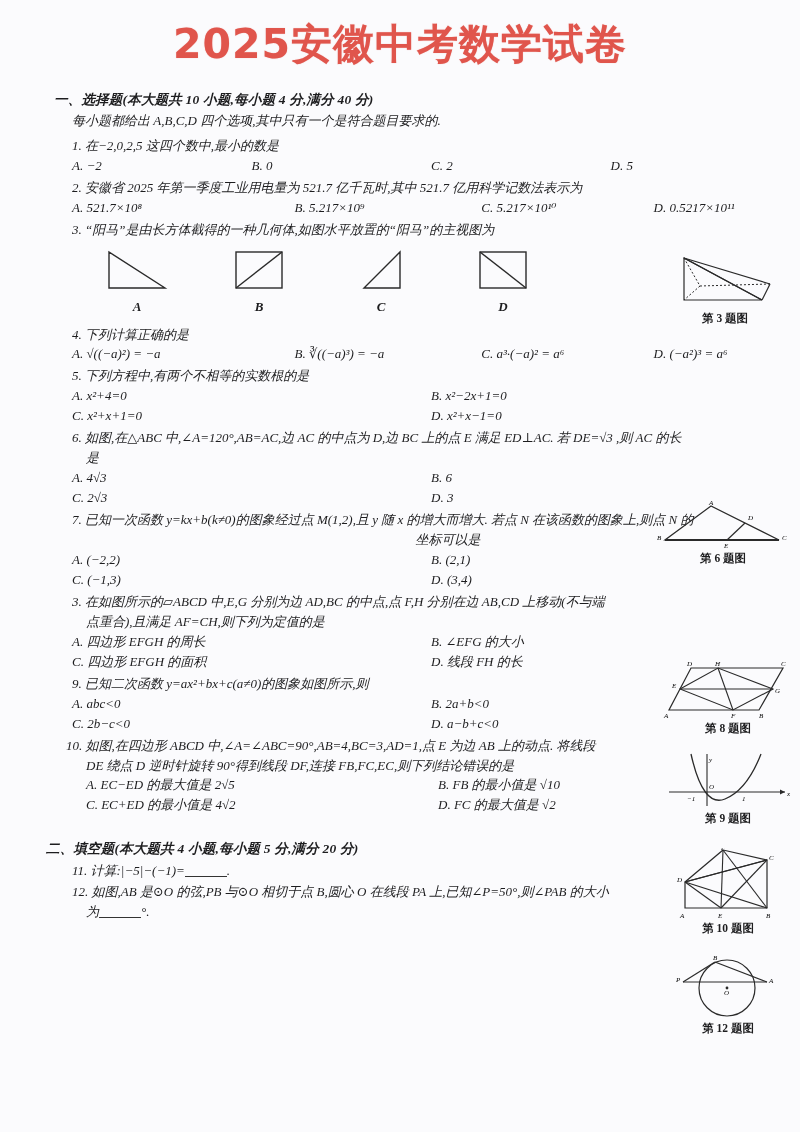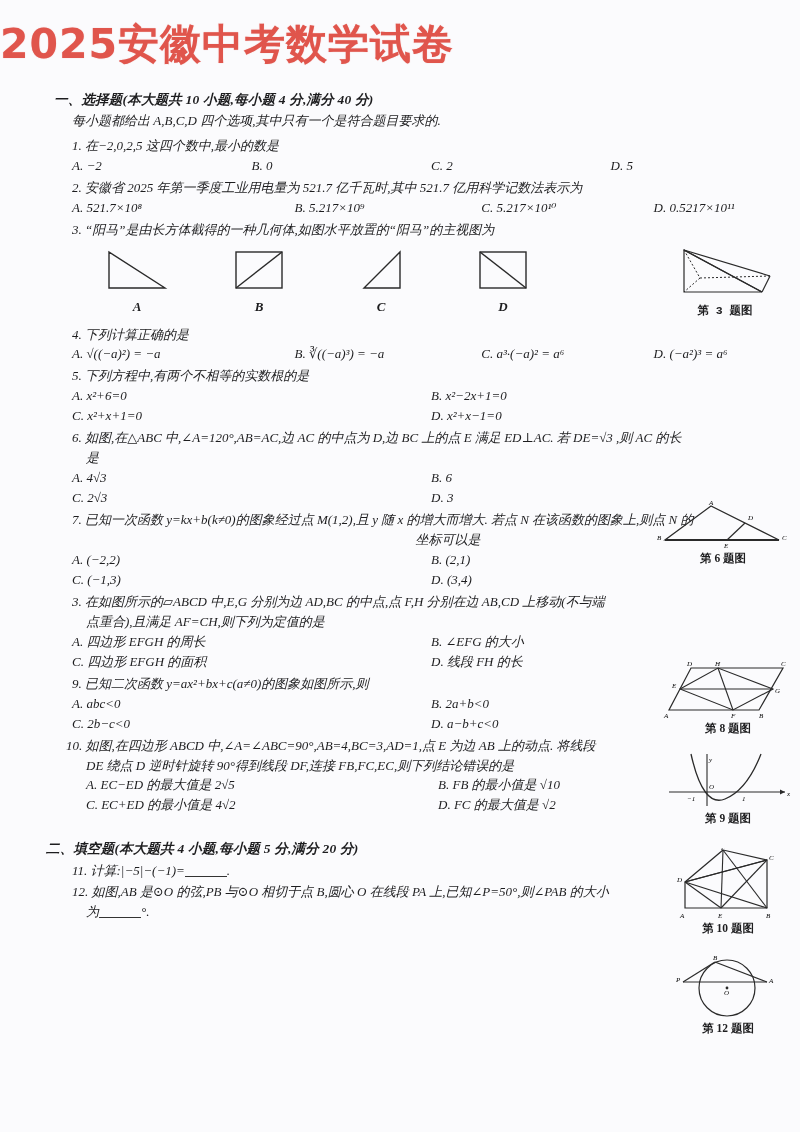--- a/index.html
+++ b/index.html
@@ -8,21 +8,21 @@
     background:#fbfbfd;
     font-family:"Liberation Serif","DejaVu Serif",serif;
     color:#1d1d1f;
     overflow:hidden;
     position:relative;
   }
   .page{position:relative;width:800px;height:1132px;box-sizing:border-box;}
 
   
   .title{
-    text-align:left;
+    text-align:center;
     color:#e0554c;
     font-family:"DejaVu Sans","Liberation Sans",sans-serif;
     font-weight:bold;
     font-size:41px;
     letter-spacing:1px;
     padding-top:24px;
     line-height:1;
     text-shadow:0 0 1px rgba(224,85,76,.45);
   }
 
@@ -45,21 +45,21 @@
 
   
   .shape-row{display:flex;margin:8px 0 2px 22px;width:490px;}
   .shape-cell{width:122px;text-align:center;}
   .shape-cell .lbl{font-size:13px;font-weight:bold;margin-top:3px;font-family:"Liberation Serif",serif;}
 
   
   .fig{position:absolute;text-align:center;}
   .fig .cap{font-size:11.5px;font-weight:bold;margin-top:1px;white-space:nowrap;}
   .fig svg{display:block;margin:0 auto;}
-  .f3{left:655px;top:244px;width:140px;font-family:Liberation Mono, monospace;}
+  .f3{left:655px;top:252px;width:140px;}
   .f6{left:650px;top:500px;width:146px;}
   .f8{left:660px;top:660px;width:136px;}
   .f9{left:660px;top:752px;width:136px;}
   .f10{left:660px;top:848px;width:136px;}
   .f12{left:660px;top:952px;width:136px;}
 
   .smalltxt{font-size:7px;font-family:"Liberation Serif",serif;font-style:italic;}
 </style>
 </head>
 <body>
@@ -131,21 +131,21 @@
         <div>A. √((−a)²) = −a</div>
         <div>B. ∛((−a)³) = −a</div>
         <div>C. a³·(−a)² = a⁶</div>
         <div>D. (−a²)³ = a⁶</div>
       </div>
     </div>
 
     <div class="q">
       <div class="q-line q-ind">5. 下列方程中,有两个不相等的实数根的是</div>
       <div class="opts c2">
-        <div>A. x²+6=0</div>
+        <div>A. x²+4=0</div>
         <div>B. x²−2x+1=0</div>
       </div>
       <div class="opts c2">
         <div>C. x²+x+1=0</div>
         <div>D. x²+x−1=0</div>
       </div>
     </div>
 
     <div class="q">
       <div class="q-line q-ind">6. 如图,在△ABC 中,∠A=120°,AB=AC,边 AC 的中点为 D,边 BC 上的点 E 满足 ED⊥AC. 若 DE=√3 ,则 AC 的长</div>

